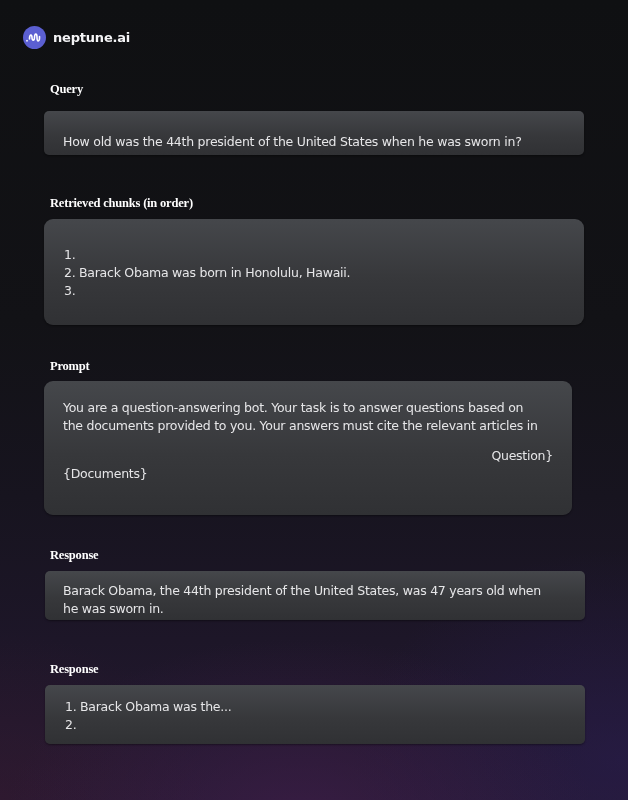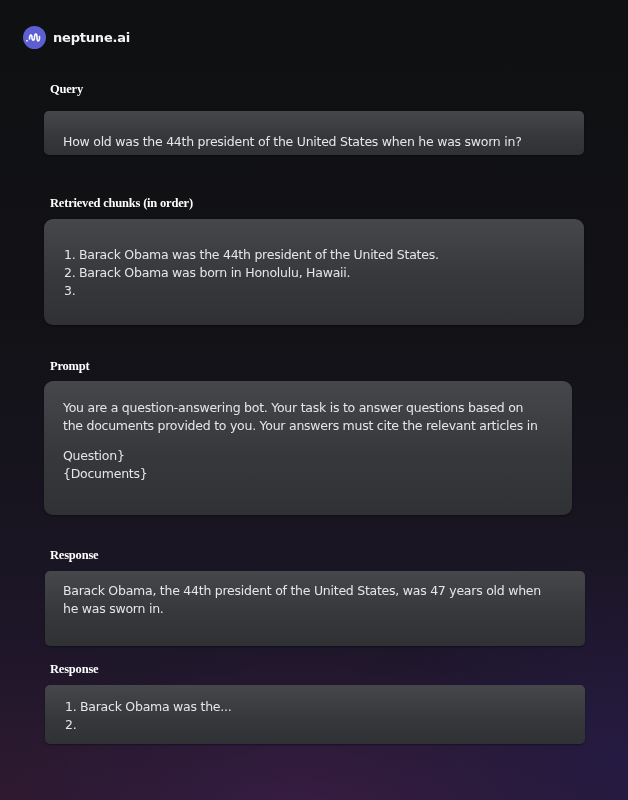--- a/index.html
+++ b/index.html
@@ -66,42 +66,41 @@
 <div class="section-title" style="left:50px; top:82px;">Query</div>
 <div class="card" style="left:44px; top:105px; width:540px; height:44px; padding:22px 19px 0 19px;margin-top:6px;">
   <p>How old was the 44th president of the United States when he was sworn in?</p>
 </div>
 
 <div class="section-title" style="left:50px; top:196px;">Retrieved chunks (in order)</div>
 <div class="card rounded-lg" style="left:44px; top:219px; width:540px; height:106px; padding:27px 20px 0 20px;">
   <ol>
     <li>
       <span class="num">1.</span>
-      <span>Barack Obama was the 44th president of the United States.</span>
     </li>
     <li>
       <span class="num">2.</span>
       <span>Barack Obama was born in Honolulu, Hawaii.</span>
     </li>
     <li>
       <span class="num">3.</span>
     </li>
   </ol>
 </div>
 
 <div class="section-title" style="left:50px; top:359px;">Prompt</div>
 <div class="card rounded-lg" style="left:44px; top:381px; width:528px; height:134px; padding:18px 19px 0 19px;">
   <p>You are a question-answering bot. Your task is to answer questions based on</p>
   <p>the documents provided to you. Your answers must cite the relevant articles in</p>
-  <p style="margin-top:12px;">Question}</p>
+  <p style="margin-top:12px;text-align:right;">Question}</p>
   <p>{Documents}</p>
 </div>
 
 <div class="section-title" style="left:50px; top:548px;">Response</div>
-<div class="card" style="left:45px; top:571px; width:540px; height:75px; padding:11px 18px 0 18px;">
+<div class="card" style="left:45px; top:571px; width:540px; height:49px; padding:11px 18px 0 18px;">
   <p>Barack Obama, the 44th president of the United States, was 47 years old when</p>
   <p>he was sworn in.</p>
 </div>
 
 <div class="section-title" style="left:50px; top:662px;">Response</div>
 <div class="card" style="left:45px; top:685px; width:540px; height:59px; padding:13px 20px 0 20px;">
   <ol>
     <li>
       <span class="num">1.</span>
       <span>Barack Obama was the...</span>

